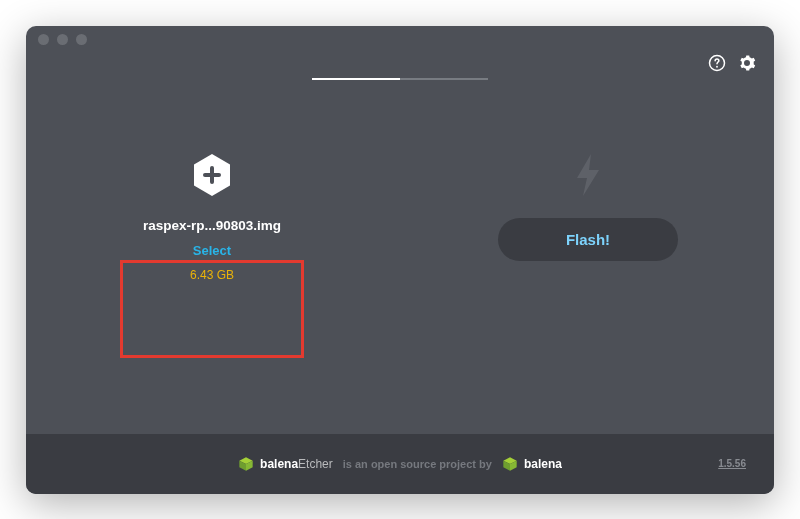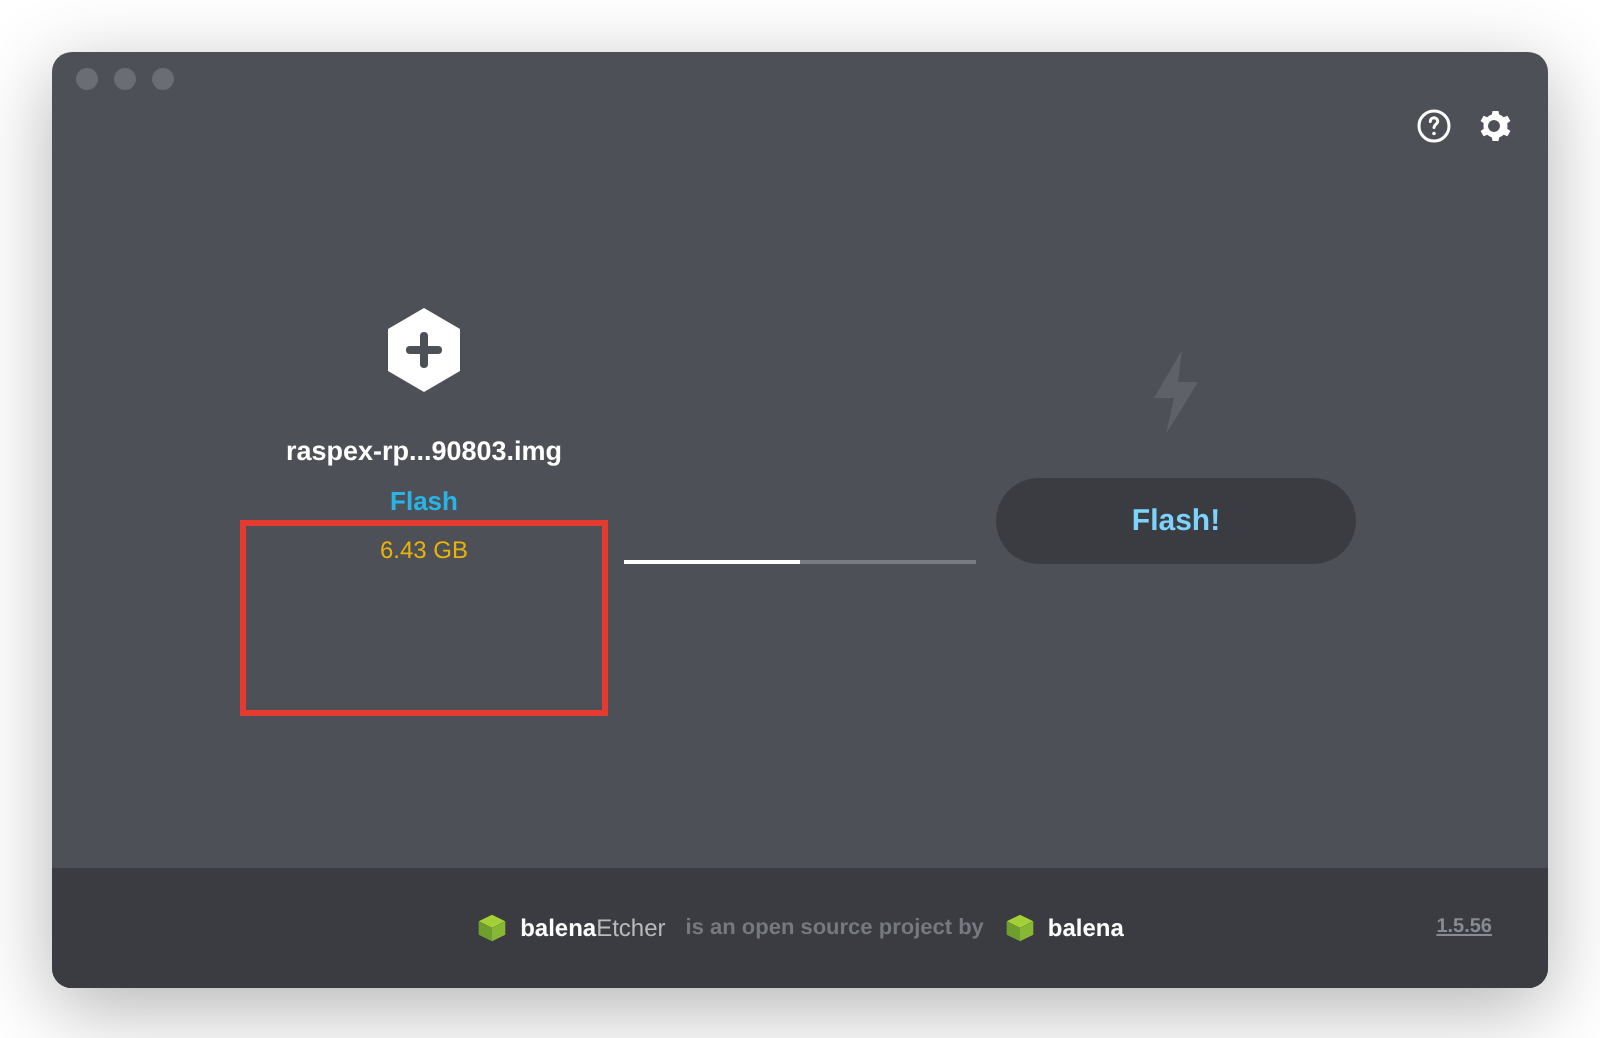--- a/index.html
+++ b/index.html
@@ -48,21 +48,21 @@
     .content {
       flex: 1;
       display: flex;
       flex-direction: column;
       justify-content: center;
       align-items: center;
       padding-bottom: 40px;
     }
     .steps {
       display: flex;
-      align-items: flex-end;
+      align-items: flex-start;
       justify-content: center;
       gap: 0;
       margin-bottom: 18px;
     }
     .step-col {
       display: flex;
       flex-direction: column;
       align-items: center;
       width: 200px;
     }
@@ -181,21 +181,21 @@
 
       <div class="step-col">
         <div class="icon-wrap">
           <svg width="46" height="46" viewBox="0 0 46 46">
             <polygon points="23,2 41,12.5 41,33.5 23,44 5,33.5 5,12.5" fill="#fff"></polygon>
             <rect x="21" y="14" width="4" height="18" rx="2" fill="#4d5057"></rect>
             <rect x="14" y="21" width="18" height="4" rx="2" fill="#4d5057"></rect>
           </svg>
         </div>
         <div class="filename">raspex-rp...90803.img</div>
-        <div class="change-link">Flash</div>
+        <div class="change-link">Select</div>
         <div class="filesize">6.43 GB</div>
       </div>
 
       <div class="connector"></div>
 
 
       <div class="connector dim"></div>
 
       <div class="step-col">
         <div class="icon-wrap">

